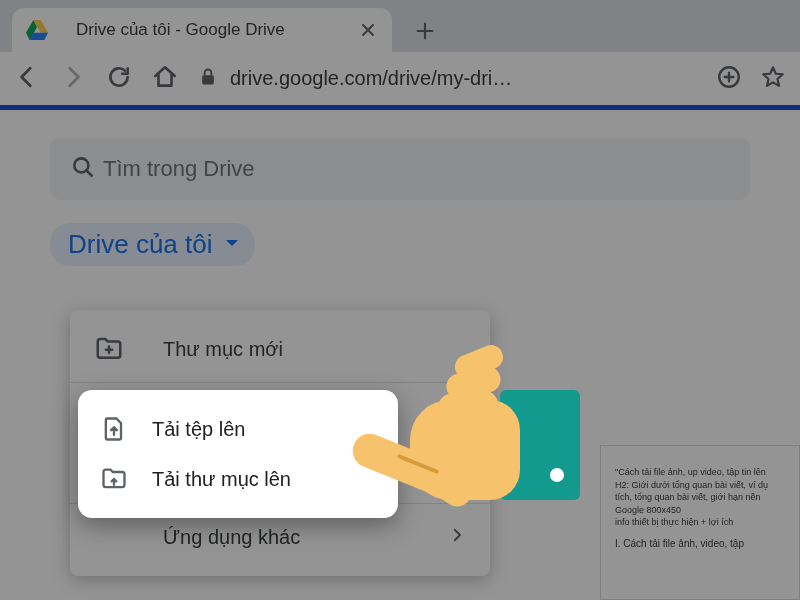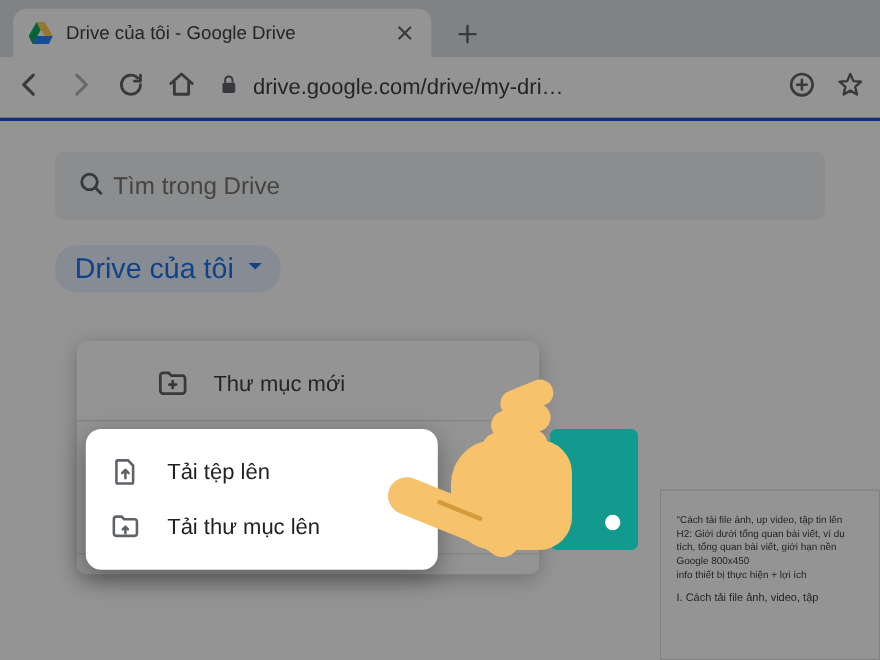--- a/index.html
+++ b/index.html
@@ -3,31 +3,31 @@
 <meta charset="utf-8">
 <style>
   * { box-sizing: border-box; margin: 0; padding: 0; font-family: Arial, "Helvetica Neue", sans-serif; }
   body { width: 800px; height: 600px; overflow: hidden; background: #fff; position: relative; }
 
   
   .dim { position: absolute; inset: 0; background: rgba(0,0,0,0.42); pointer-events: none; z-index: 50; }
 
   
   .tabstrip { height: 52px; background: #dee1e6; display: flex; align-items: flex-end; padding-left: 12px; }
-  .tab { height: 44px; width: 380px; background: #fff; border-radius: 12px 12px 0 0; display: flex; align-items: center; padding: 0 14px; gap: 12px; position: relative; }
+  .tab { height: 44px; width: 380px; background: #fff; border-radius: 12px 12px 0 0; display: flex; align-items: center; padding: 0 14px; gap: 28px; position: relative; }
   .tab-title { flex: 1; font-size: 17px; color: #3c4043; white-space: nowrap; overflow: hidden; }
   .tab-close { width: 20px; height: 20px; color: #5f6368; cursor: pointer; }
   .tab-close svg { width: 100%; height: 100%; }
   .new-tab { width: 34px; height: 34px; margin-left: 16px; margin-bottom: 4px; display: flex; align-items: center; justify-content: center; color: #5f6368; cursor: pointer; }
   .new-tab svg { width: 22px; height: 22px; }
 
   .drive-logo { width: 22px; height: 20px; }
 
   
-  .toolbar { height: 58px; background: #fff; display: flex; align-items: center; padding: 0 14px; gap: 20px; border-bottom: 3px solid #1d4ed8; }
+  .toolbar { height: 58px; background: #fff; display: flex; align-items: center; padding: 0 14px; gap: 20px; border-bottom: 5px solid #1d4ed8; }
   .nav-icons { display: flex; align-items: center; gap: 20px; color: #5f6368; }
   .nav-icons .disabled { color: #b0b3b8; }
   .icon24 { width: 26px; height: 26px; }
   .icon20 { width: 20px; height: 20px; }
   .addr { display: flex; align-items: center; gap: 12px; flex: 1; }
   .addr-text { font-size: 20px; color: #3c4043; white-space: nowrap; overflow: hidden; }
   .lock { color: #5f6368; }
   .right-icons { display: flex; align-items: center; gap: 18px; color: #5f6368; }
 
   
@@ -35,21 +35,21 @@
 
   .search { background: #f1f3f4; height: 62px; border-radius: 10px; display: flex; align-items: center; padding: 0 20px; gap: 7px; color: #5f6368; }
   .search-text { font-size: 22px; color: #757575; }
 
   .crumb { margin-top: 23px; display: inline-flex; align-items: center; gap: 10px; background: #e8f0fe; border-radius: 20px; padding: 6px 14px 6px 18px; cursor: pointer; }
   .crumb-text { font-size: 26px; color: #1a73e8; }
   .crumb svg { width: 18px; height: 18px; fill: #1a73e8; }
 
   
   .menu { position: absolute; left: 70px; top: 310px; width: 420px; background: #fff; border-radius: 8px; box-shadow: 0 4px 18px rgba(0,0,0,0.25); padding: 12px 0; z-index: 30; }
-  .menu-item { height: 54px; display: flex; align-items: center; padding: 0 24px; gap: 22px; cursor: pointer; margin-left: 48px; }
+  .menu-item { height: 54px; display: flex; align-items: center; padding: 0 24px; gap: 39px; cursor: pointer; }
   .menu-item .mi-label { font-size: 20px; color: #3c4043; flex: 1; }
   .menu-item .mi-icon { width: 30px; height: 30px; color: #5f6368; display: flex; align-items: center; justify-content: center; }
   .menu-item .mi-icon svg { width: 100%; height: 100%; }
   .menu-sep { height: 1px; background: #e0e0e0; margin: 6px 0; }
   .menu-chevron { color: #5f6368; }
 
   
   .highlight { position: absolute; left: 78px; top: 390px; width: 320px; background: #fff; border-radius: 14px; box-shadow: 0 8px 24px rgba(0,0,0,0.35); padding: 14px 0; z-index: 60; }
   .hl-item { height: 50px; display: flex; align-items: center; padding: 0 22px; gap: 24px; cursor: pointer; }
   .hl-item .mi-icon { width: 28px; height: 28px; color: #5f6368; display:flex; align-items:center; justify-content:center; }
@@ -176,20 +176,27 @@
   <div class="menu-item">
     <span class="mi-icon">
       <svg viewBox="0 0 24 24">
           <path d="M3 6a2 2 0 0 1 2-2h4l2 2h8a2 2 0 0 1 2 2v9a2 2 0 0 1-2 2H5a2 2 0 0 1-2-2V6z" stroke="#5f6368" stroke-width="2" fill="none"></path>
           <path d="M12 17v-5M10 14l2-2 2 2" stroke="#5f6368" stroke-width="2" fill="none" stroke-linecap="round" stroke-linejoin="round"></path>
         </svg>
     </span>
     <span class="mi-label">Tải thư mục lên</span>
   </div>
   <div class="menu-sep"></div>
+  <div class="menu-item">
+    <span class="mi-icon"></span>
+    <span class="mi-label">Ứng dụng khác</span>
+    <span class="menu-chevron"><svg width="18" height="18" viewBox="0 0 24 24">
+          <path d="M9 5l7 7-7 7" stroke="#5f6368" stroke-width="2.4" fill="none" stroke-linecap="round" stroke-linejoin="round"></path>
+        </svg></span>
+  </div>
 </div>
 
 <div class="doc-thumb">
   <div class="dline">"Cách tải file ảnh, up video, tập tin lên</div>
   <div class="dline">H2: Giới dưới tổng quan bài viết, ví dụ</div>
   <div class="dline">tích, tổng quan bài viết, giới hạn nền</div>
   <div class="dline">Google 800x450</div>
   <div class="dline">info thiết bị thực hiện + lợi ích</div>
   <div class="dline bold">I. Cách tải file ảnh, video, tập</div>
 </div>

